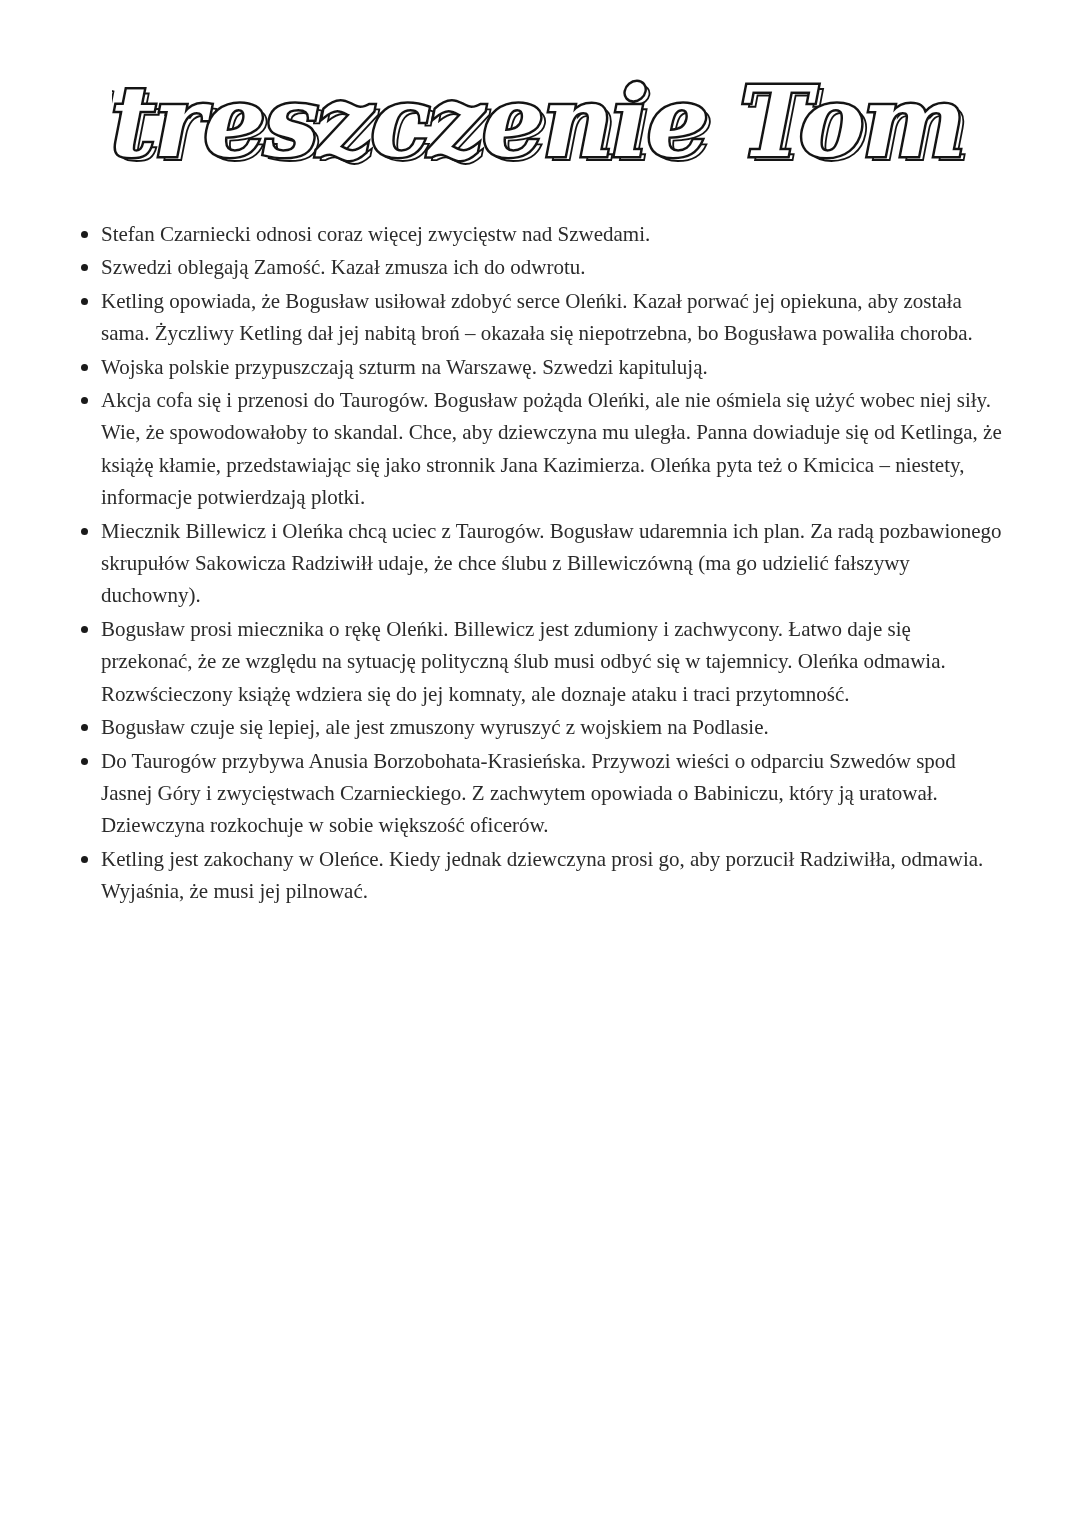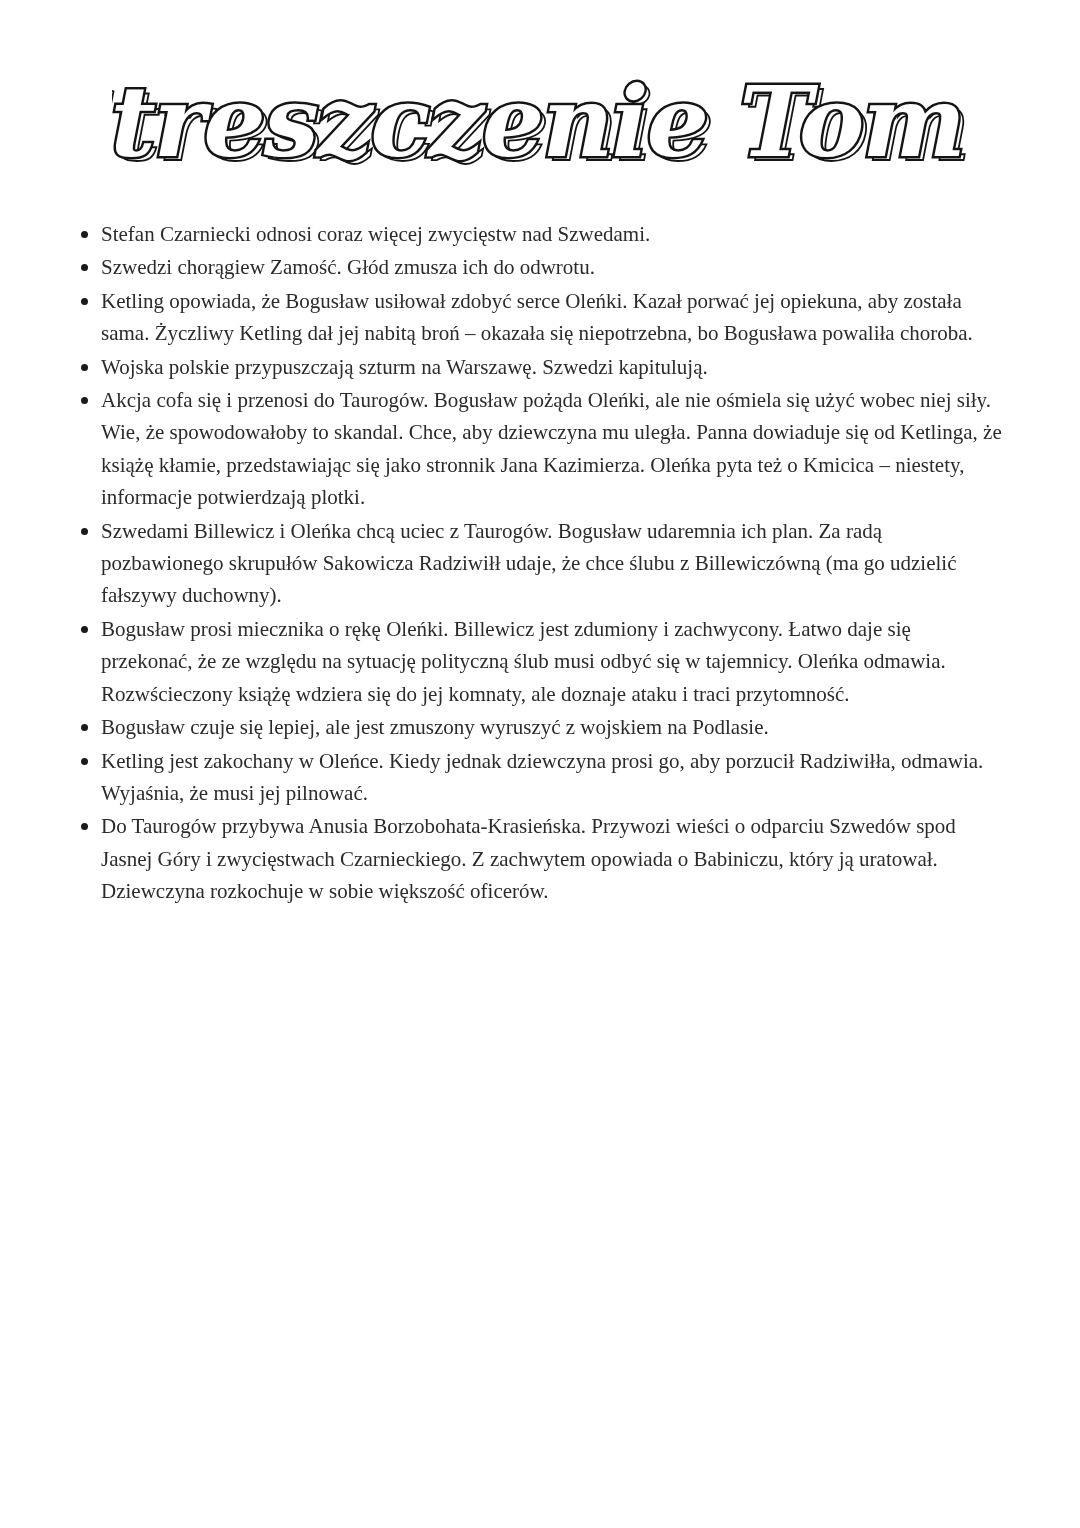--- a/index.html
+++ b/index.html
@@ -71,24 +71,24 @@
 
   <div class="title-wrap">
     <svg class="title-svg" width="880" height="170" viewBox="0 0 880 170">
       <text class="title-shadow" x="440" y="122" text-anchor="middle">Streszczenie Tom 3</text>
       <text class="title-main" x="440" y="122" text-anchor="middle">Streszczenie Tom 3</text>
     </svg>
   </div>
 
   <ul class="summary-list">
     <li>Stefan Czarniecki odnosi coraz więcej zwycięstw nad Szwedami.</li>
-    <li>Szwedzi chorągiew Zamość. Głód zmusza ich do odwrotu.</li>
+    <li>Szwedzi oblegają Zamość. Kazał zmusza ich do odwrotu.</li>
     <li>Ketling opowiada, że Bogusław usiłował zdobyć serce Oleńki. Kazał porwać jej opiekuna, aby została sama. Życzliwy Ketling dał jej nabitą broń – okazała się niepotrzebna, bo Bogusława powaliła choroba.</li>
     <li>Wojska polskie przypuszczają szturm na Warszawę. Szwedzi kapitulują.</li>
     <li>Akcja cofa się i przenosi do Taurogów. Bogusław pożąda Oleńki, ale nie ośmiela się użyć wobec niej siły. Wie, że spowodowałoby to skandal. Chce, aby dziewczyna mu uległa. Panna dowiaduje się od Ketlinga, że książę kłamie, przedstawiając się jako stronnik Jana Kazimierza. Oleńka pyta też o Kmicica – niestety, informacje potwierdzają plotki.</li>
-    <li>Szwedami Billewicz i Oleńka chcą uciec z Taurogów. Bogusław udaremnia ich plan. Za radą pozbawionego skrupułów Sakowicza Radziwiłł udaje, że chce ślubu z Billewiczówną (ma go udzielić fałszywy duchowny).</li>
+    <li>Miecznik Billewicz i Oleńka chcą uciec z Taurogów. Bogusław udaremnia ich plan. Za radą pozbawionego skrupułów Sakowicza Radziwiłł udaje, że chce ślubu z Billewiczówną (ma go udzielić fałszywy duchowny).</li>
     <li>Bogusław prosi miecznika o rękę Oleńki. Billewicz jest zdumiony i zachwycony. Łatwo daje się przekonać, że ze względu na sytuację polityczną ślub musi odbyć się w tajemnicy. Oleńka odmawia. Rozwścieczony książę wdziera się do jej komnaty, ale doznaje ataku i traci przytomność.</li>
     <li>Bogusław czuje się lepiej, ale jest zmuszony wyruszyć z wojskiem na Podlasie.</li>
+    <li>Do Taurogów przybywa Anusia Borzobohata-Krasieńska. Przywozi wieści o odparciu Szwedów spod Jasnej Góry i zwycięstwach Czarnieckiego. Z zachwytem opowiada o Babiniczu, który ją uratował. Dziewczyna rozkochuje w sobie większość oficerów.</li>
     <li>Ketling jest zakochany w Oleńce. Kiedy jednak dziewczyna prosi go, aby porzucił Radziwiłła, odmawia. Wyjaśnia, że musi jej pilnować.</li>
-    <li>Do Taurogów przybywa Anusia Borzobohata-Krasieńska. Przywozi wieści o odparciu Szwedów spod Jasnej Góry i zwycięstwach Czarnieckiego. Z zachwytem opowiada o Babiniczu, który ją uratował. Dziewczyna rozkochuje w sobie większość oficerów.</li>
   </ul>
 
 </div>
 
 </body></html>

